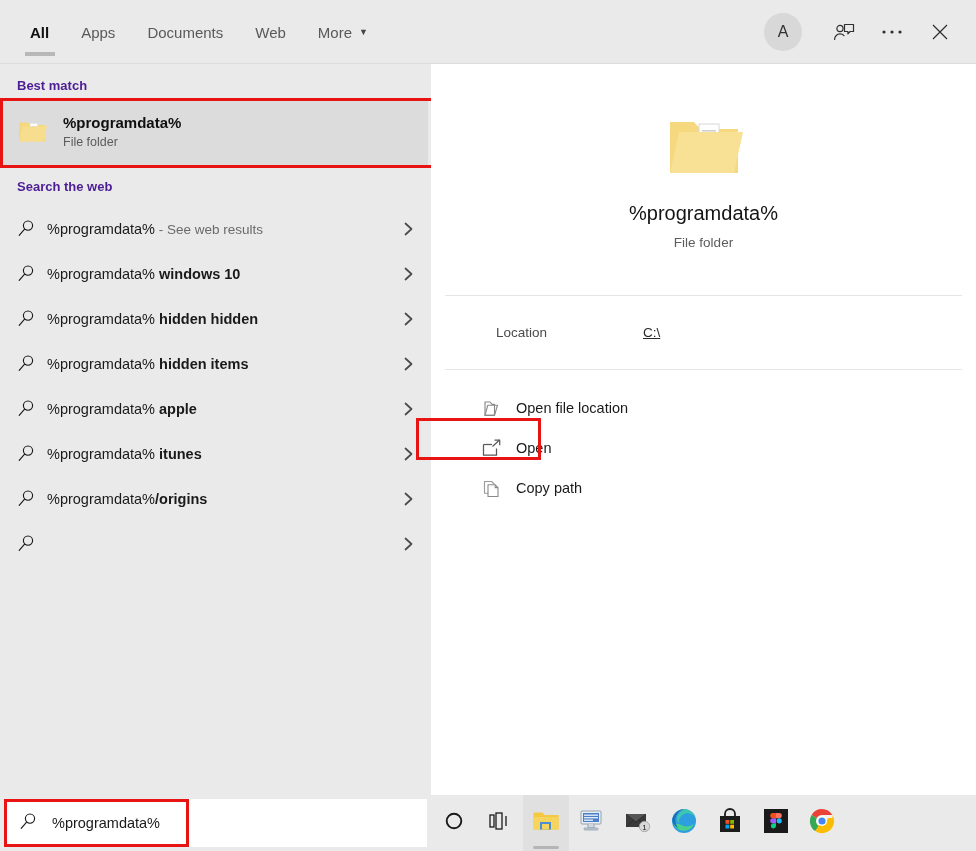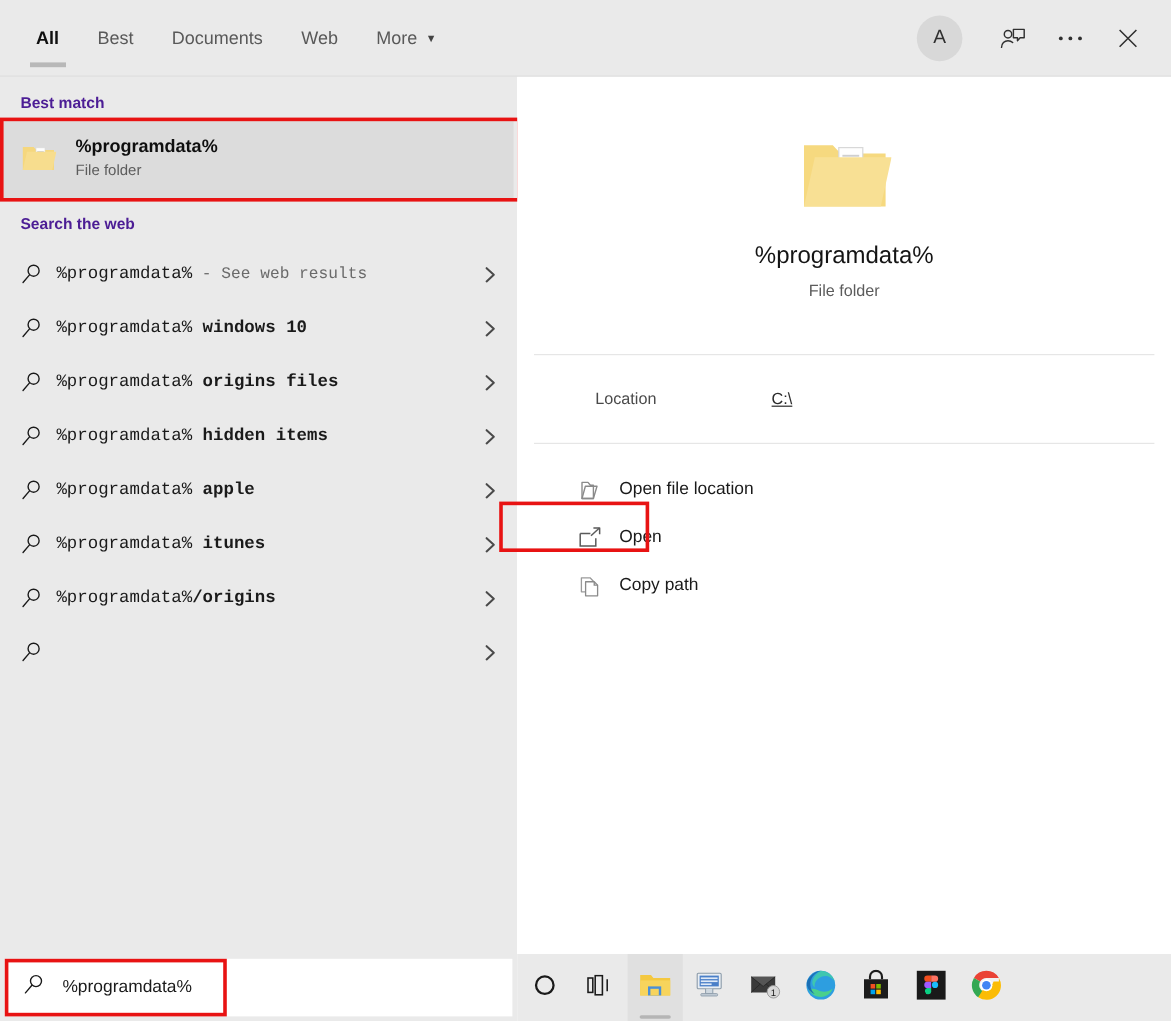--- a/index.html
+++ b/index.html
@@ -66,21 +66,21 @@
   .bm-texts{ margin-left:16px; display:flex; flex-direction:column; justify-content:center; }
   .bm-title{ font-size:15px; font-weight:bold; color:#0f0f0f; line-height:1.25; }
   .bm-sub{ font-size:12.5px; color:#5c5c5c; line-height:1.5; }
 
   .redbox{
     position:absolute; border:3px solid #e81313; pointer-events:none;
   }
 
   .web-list{ margin-top:4px; }
   .web-item{
-    display:flex; align-items:center; height:45px; padding:0 16px 0 17px;font-family:Liberation Mono, monospace;
+    display:flex; align-items:center; height:45px; padding:0 16px 0 17px;
   }
   .web-item .sicon{ width:26px; flex:0 0 26px; display:flex; align-items:center; }
   .web-label{ font-size:14.5px; color:#1a1a1a; margin-left:4px; white-space:nowrap; }
   .web-label b{ font-weight:bold; }
   .web-label .dim{ color:#6a6a6a; font-weight:normal; font-size:13.5px; }
   .chev{ margin-left:auto; color:#4a4a4a; display:flex; align-items:center; }
 
   
   .right{
     position:absolute; left:431px; top:64px; width:545px; height:731px;
@@ -143,21 +143,21 @@
 <body>
 
 <div id="root">
 
   <div class="header">
     <div class="tabs">
       <div class="tab active">
         <span>All</span>
       </div>
       <div class="tab">
-        <span>Best</span>
+        <span>Apps</span>
       </div>
       <div class="tab">
         <span>Documents</span>
       </div>
       <div class="tab">
         <span>Web</span>
       </div>
       <div class="tab">
         <span>More</span>
         <span class="caret">▼</span>
@@ -250,21 +250,21 @@
         </span>
       </div>
 
       <div class="web-item">
         <span class="sicon">
           <svg width="19" height="19" viewBox="0 0 19 19">
             <circle cx="11" cy="6.6" r="4.6" fill="none" stroke="#1a1a1a" stroke-width="1.15"></circle>
             <path d="M7.6 10.1 L2.2 16.4" stroke="#1a1a1a" stroke-width="1.15" stroke-linecap="round"></path>
           </svg>
         </span>
-        <span class="web-label"><span>%programdata%</span><b> origins files</b></span>
+        <span class="web-label"><span>%programdata%</span><b> hidden hidden</b></span>
         <span class="chev">
           <svg width="13" height="16" viewBox="0 0 13 16">
               <path d="M3.5 2.5 L9.5 8 L3.5 13.5" fill="none" stroke="#4a4a4a" stroke-width="1.7" stroke-linecap="round" stroke-linejoin="round"></path>
             </svg>
         </span>
       </div>
 
       <div class="web-item">
         <span class="sicon">
           <svg width="19" height="19" viewBox="0 0 19 19">

